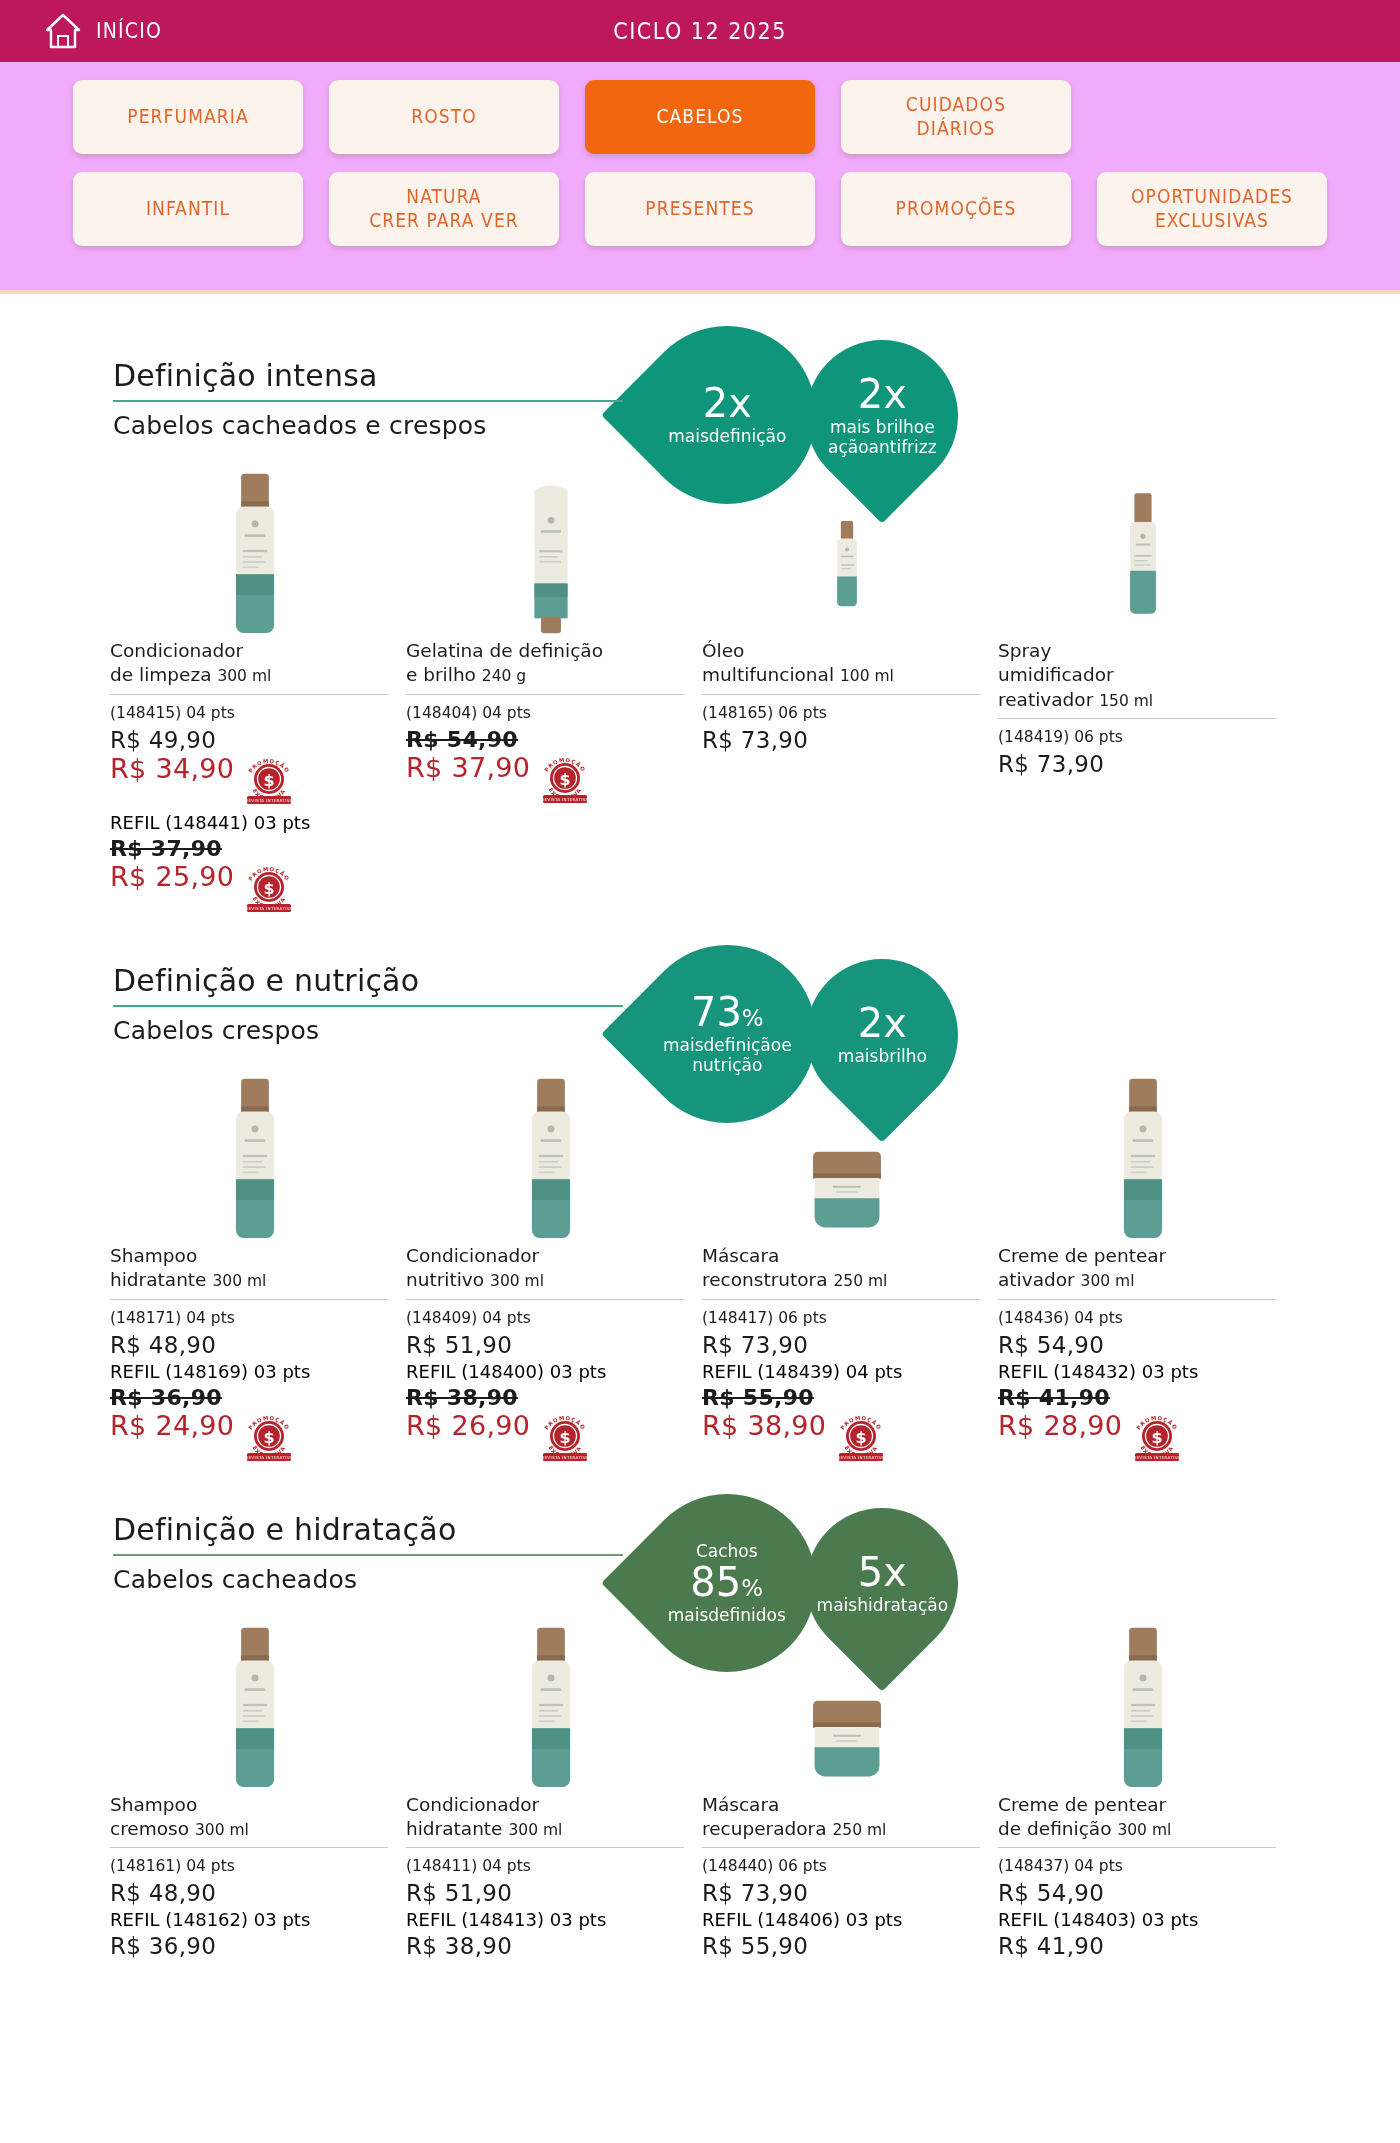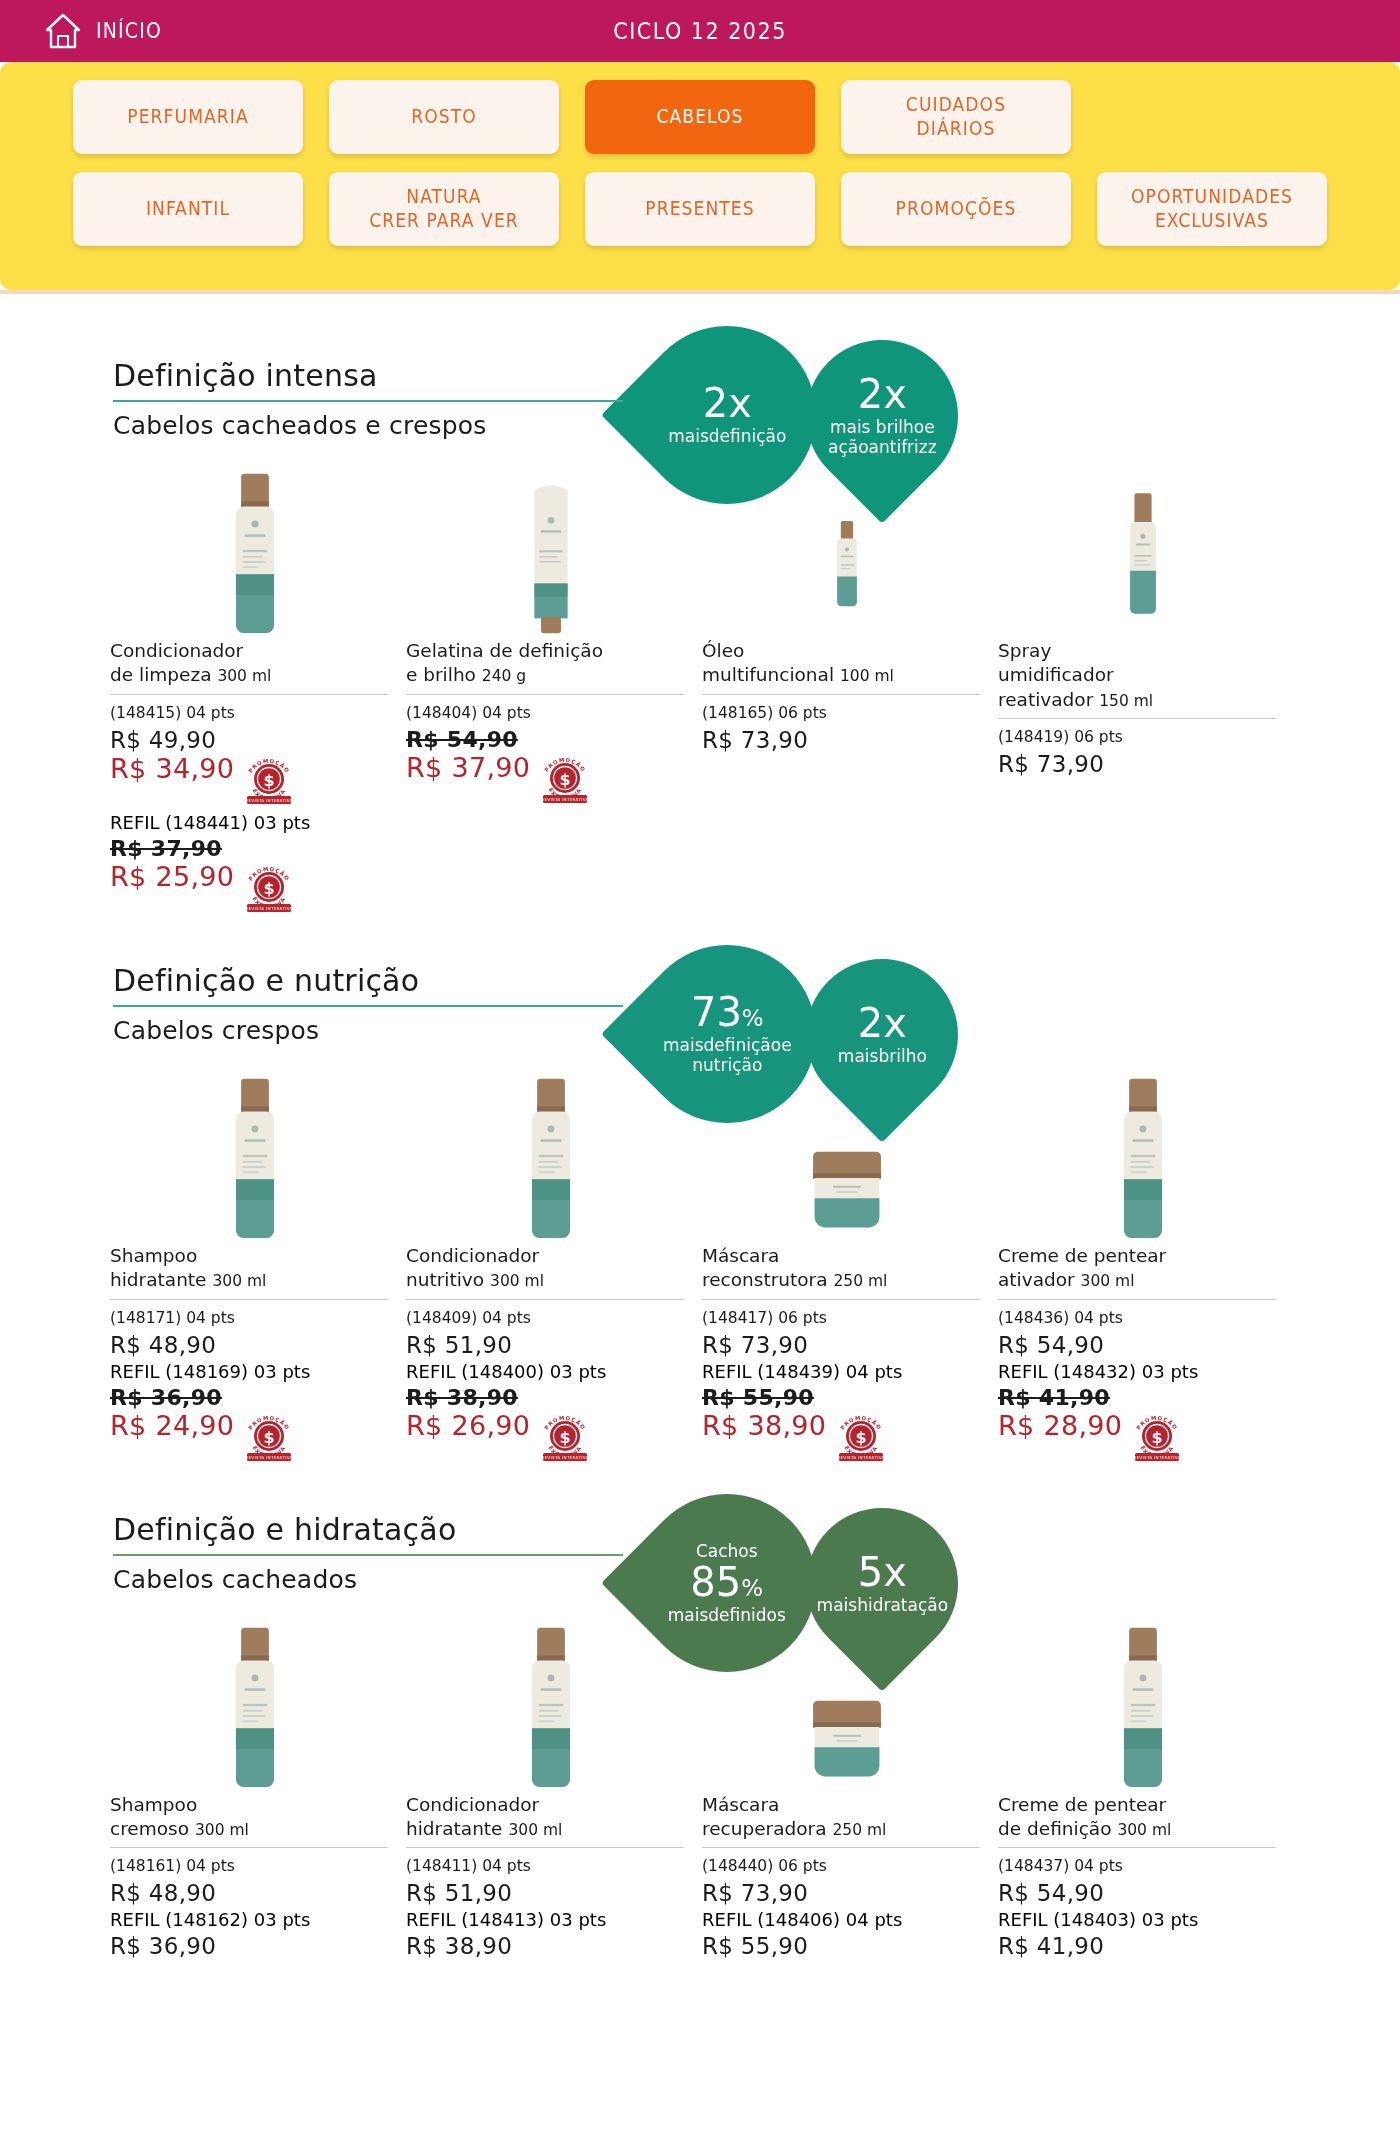--- a/index.html
+++ b/index.html
@@ -32,21 +32,21 @@
     font-family:"DejaVu Sans Condensed","Liberation Sans",sans-serif;
   }
   .cycle-title {
     position:absolute; left:0; right:0; text-align:center;
     color:#ffffff; font-size:23px; letter-spacing:1.5px;
     font-family:"DejaVu Sans Condensed","Liberation Sans",sans-serif;
     pointer-events:none;
   }
 
   
-  .navwrap { background:#fde047; padding:18px 0 26px 0;border-radius:11px; }
+  .navwrap { background:#f0abfc; padding:18px 0 26px 0; }
   .navrow {
     display:grid;
     grid-template-columns:repeat(5, 230px);
     justify-content:center;
     column-gap:26px;
     margin-bottom:18px;
   }
   .navbtn {
     height:74px;
     background:#FCF3EC;
@@ -656,21 +656,21 @@
     <rect x="52" y="50" width="36" height="2.6" fill="#aab4ae" opacity=".8"></rect>
     <rect x="56" y="57" width="28" height="2" fill="#c2c9c4" opacity=".85"></rect>
   </svg>
           </div>
     <div class="pname"><span>Máscara<br>recuperadora</span> <span class="vol">250 ml</span></div>
     <div class="pdiv"></div>
     <div class="pcode">(148440) 06 pts</div>
     <div class="prow">
             <div class="price">R$ 73,90</div>
           </div>
-    <div class="refil">REFIL (148406) 04 pts</div>
+    <div class="refil">REFIL (148406) 03 pts</div>
           <div class="prow">
             <div class="price">R$ 55,90</div>
           </div>
   </div>
         <div class="cell">
     <div class="shot">
             <svg viewBox="0 0 120 190" width="104" height="165">
       <rect x="44" y="4" width="32" height="38" rx="4" fill="#9E7C5C"></rect>
       <rect x="44" y="36" width="32" height="7" fill="#8A6A4E"></rect>
       <rect x="38" y="42" width="44" height="146" rx="9" fill="#EDEAE0"></rect>

